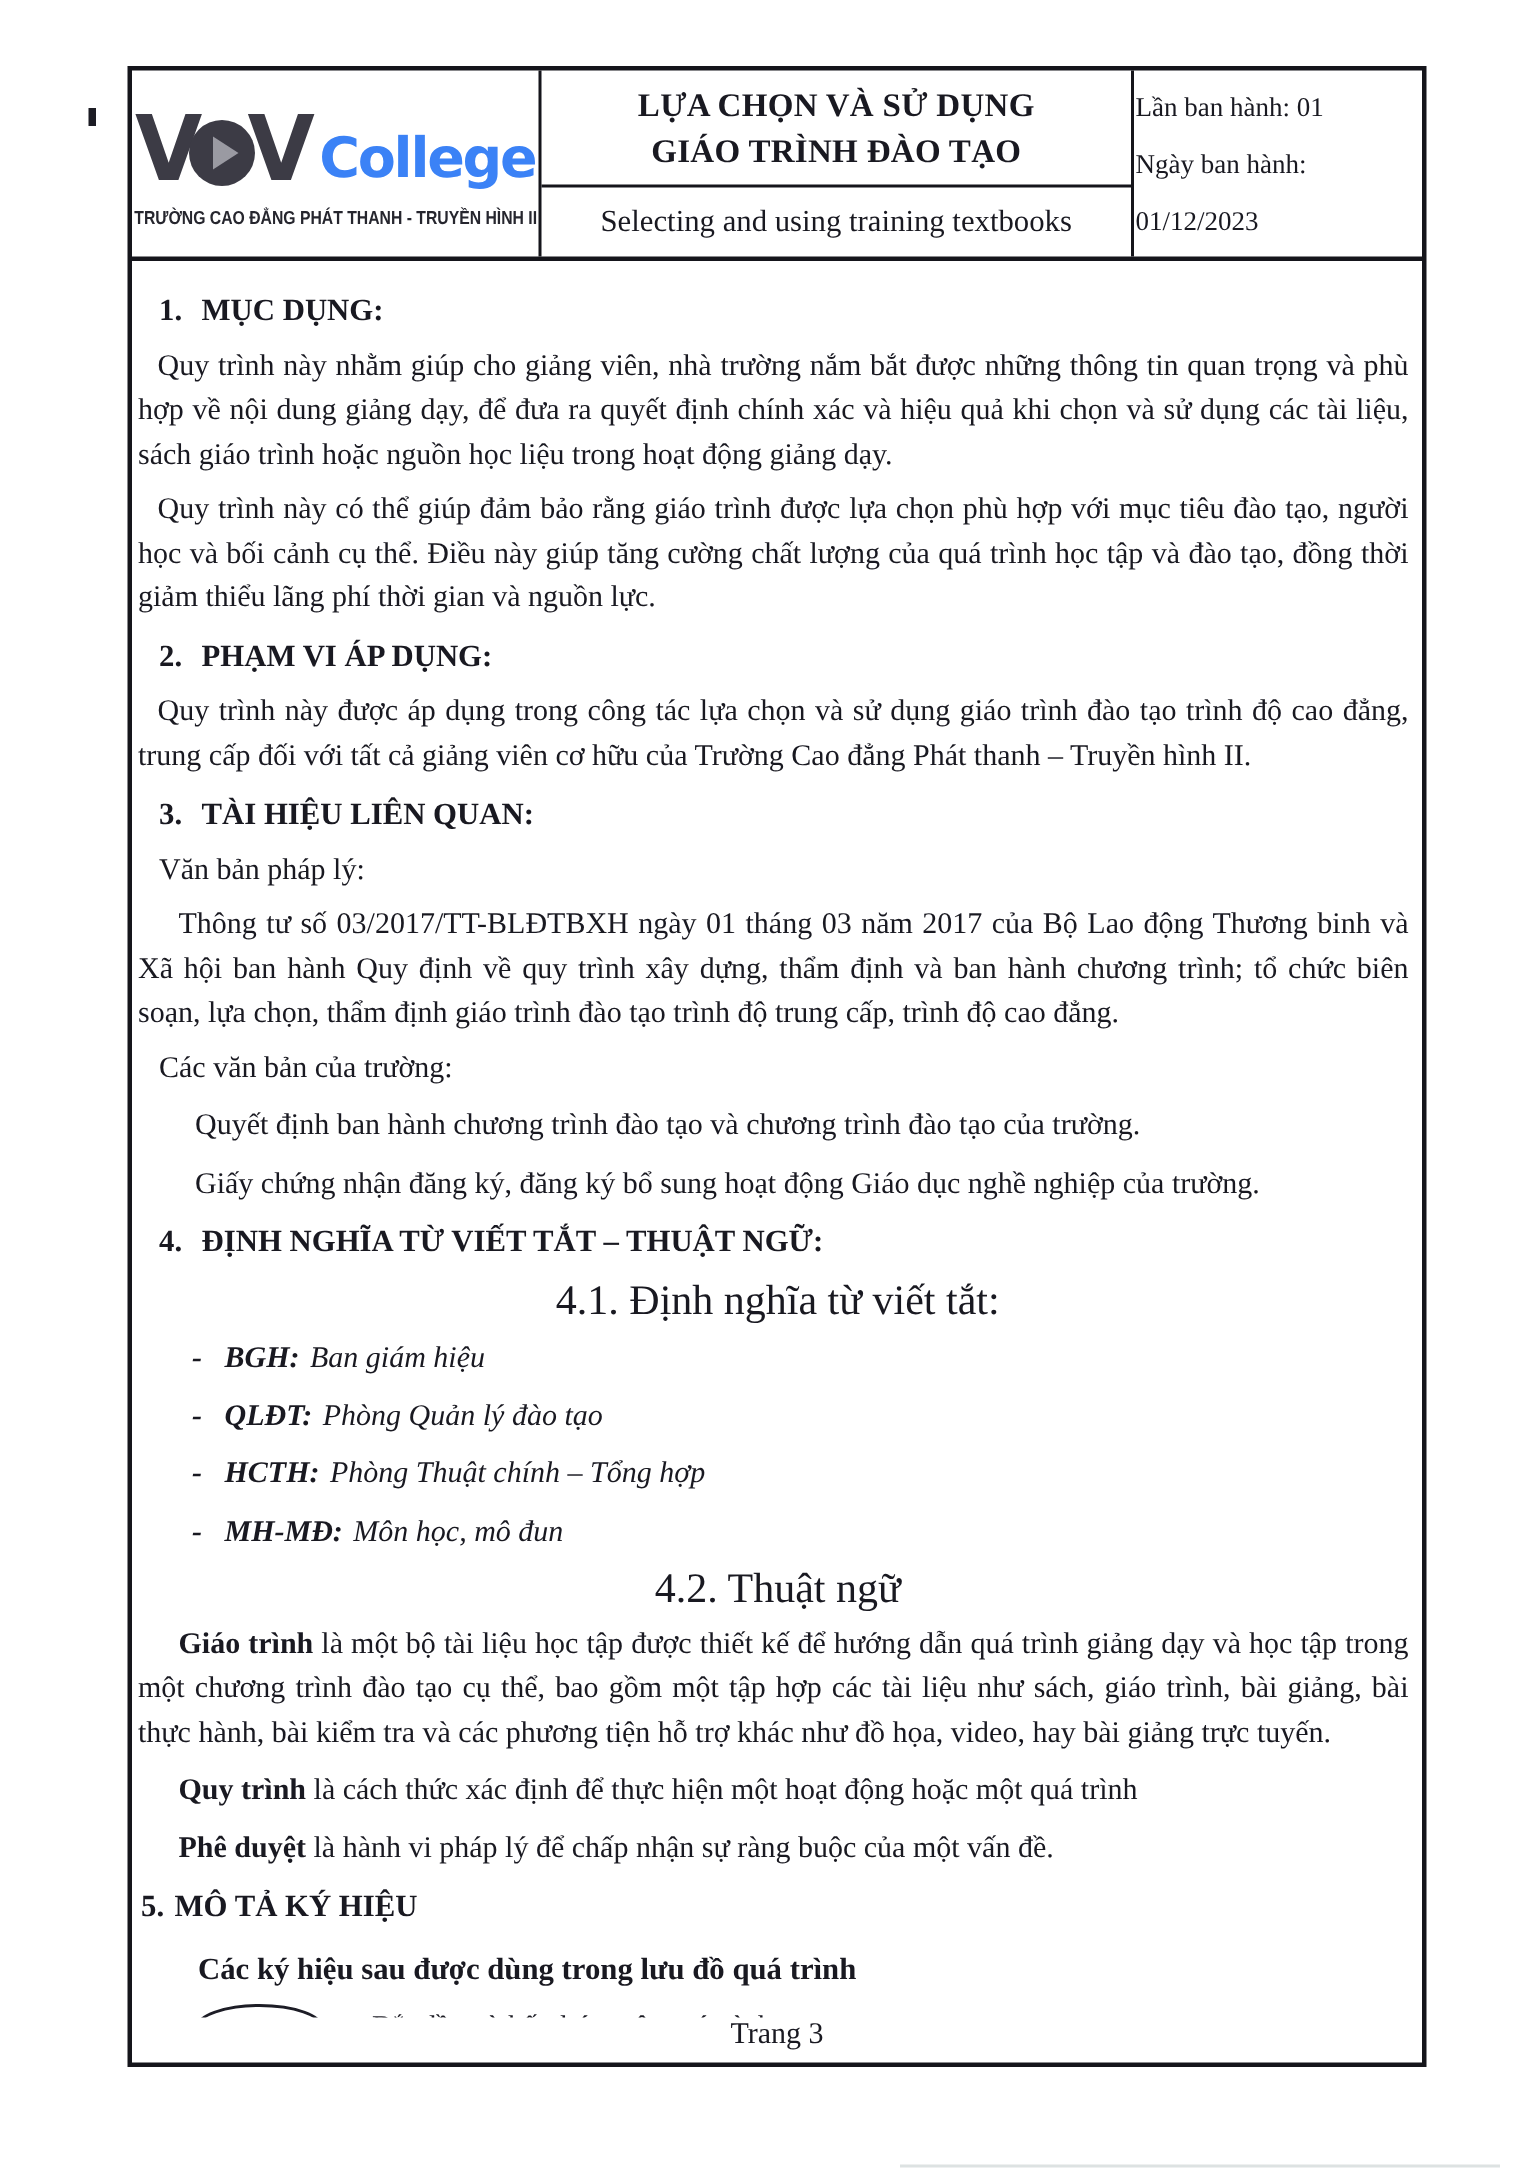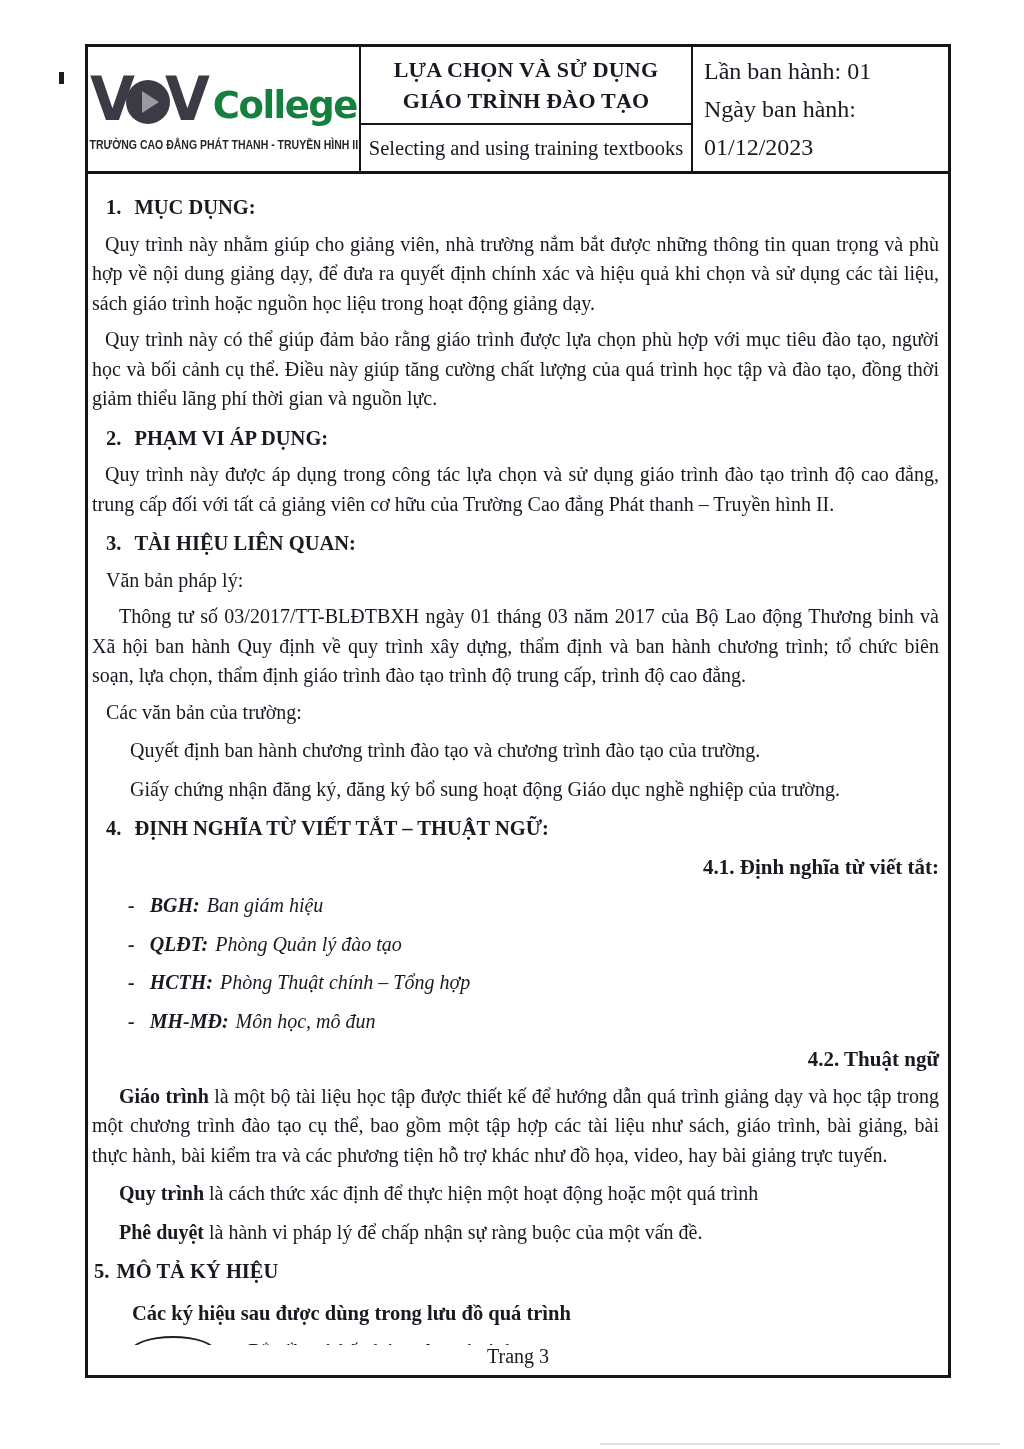--- a/index.html
+++ b/index.html
@@ -16,28 +16,28 @@
     width: 866px; height: 1334px;
     border: 3px solid #15151b;
     box-sizing: border-box;
     background: #fff;
     display: flex; flex-direction: column;
   }
 
   
   .header { display: flex; border-bottom: 3px solid #15151b; height: 124px; flex: 0 0 auto; }
   .h-left  { width: 271px; display: flex; flex-direction: column; align-items: center; justify-content: center; padding-top: 2px; }
-  .h-mid   { width: 334px; border-left: 2px solid #15151b; border-right: 2px solid #15151b; display: flex; flex-direction: column; box-sizing: border-box; }
+  .h-mid   { width: 397px; border-left: 2px solid #15151b; border-right: 2px solid #15151b; display: flex; flex-direction: column; box-sizing: border-box; }
   .h-mid-top {
     flex: 0 0 76px; border-bottom: 2px solid #15151b;
     display: flex; flex-direction: column; justify-content: center; align-items: center;
     font-weight: bold; font-size: 22px; line-height: 31px; letter-spacing: 0.2px;
   }
   .h-mid-bottom { flex: 1; display: flex; align-items: center; justify-content: center; font-size: 20.5px; }
-  .h-right { flex: 1; display: flex; flex-direction: column; justify-content: center; padding-left: 11px; font-size: 24px; line-height: 38px; }
+  .h-right { flex: 1; display: flex; flex-direction: column; justify-content: center; padding-left: 1px; font-size: 18px; line-height: 38px; }
 
   
   .logo-row { display: flex; align-items: center; height: 60px; }
   .logo-v {
     font-family: "DejaVu Sans", sans-serif; font-weight: bold;
     font-size: 58px; line-height: 54px; color: #3c3b45; letter-spacing: -4px;
     transform: scaleY(1.04);
   }
   .logo-o {
     width: 44px; height: 44px; border-radius: 50%; background: #3c3b45;
@@ -45,21 +45,21 @@
   }
   .logo-o .tri {
     position: absolute; left: 16px; top: 11px;
     width: 0; height: 0;
     border-left: 17px solid #9a9aa2;
     border-top: 11px solid transparent;
     border-bottom: 11px solid transparent;
   }
   .logo-college {
     font-family: "DejaVu Sans", sans-serif; font-weight: bold;
-    font-size: 37px; color: #15803d; margin-left: 7px; margin-top: 14px; letter-spacing: -1.5px;
+    font-size: 37px; color: #3b82f6; margin-left: 7px; margin-top: 14px; letter-spacing: -1.5px;
   }
   .school-name {
     margin-top: 9px;
     font-family: "Liberation Sans", sans-serif; font-weight: bold;
     font-size: 12.5px; color: #26262e; white-space: nowrap;
     transform: scaleX(0.84);
   }
 
   
   .doc-body {
@@ -73,21 +73,21 @@
   .h-sec { font-weight: bold; font-size: 20.5px; margin: 10px 0 3px 14px; text-align: left; }
   .h-sec .num { display: inline-block; margin-right: 13px; }
   .h-sec.h5x { margin-left: 2px; }
   .h-sec.h5x .num { margin-right: 7px; }
 
   .p  { margin: 7px 0; text-indent: 13px; }
   .p-deep { margin: 7px 0; text-indent: 27px; }
   .label-line { margin: 7px 0 3px 14px; text-align: left; }
   .doc-line { margin: 9px 0 9px 38px; text-align: left; }
 
-  .h-sub { font-weight: bold; font-size: 21px; margin: 9px 0 3px 6px; text-align: right; }
+  .h-sub { font-weight: normal; font-size: 28px; margin: 9px 0 3px 6px; text-align: center; }
 
   .abbr-row { margin: 9px 0 9px 36px; text-align: left; font-style: italic; }
   .abbr-dash { display: inline-block; margin-right: 15px; font-weight: bold; }
   .abbr-def { margin-left: 7px; }
 
   .single-term { margin: 9px 0; text-indent: 27px; text-align: left; }
 
   .sym-intro { font-weight: bold; font-size: 20.5px; margin: 12px 0 8px 40px; text-align: left; }
   .sym-row { display: flex; align-items: center; margin: 8px 0 0 38px; }
   .ellipse {

